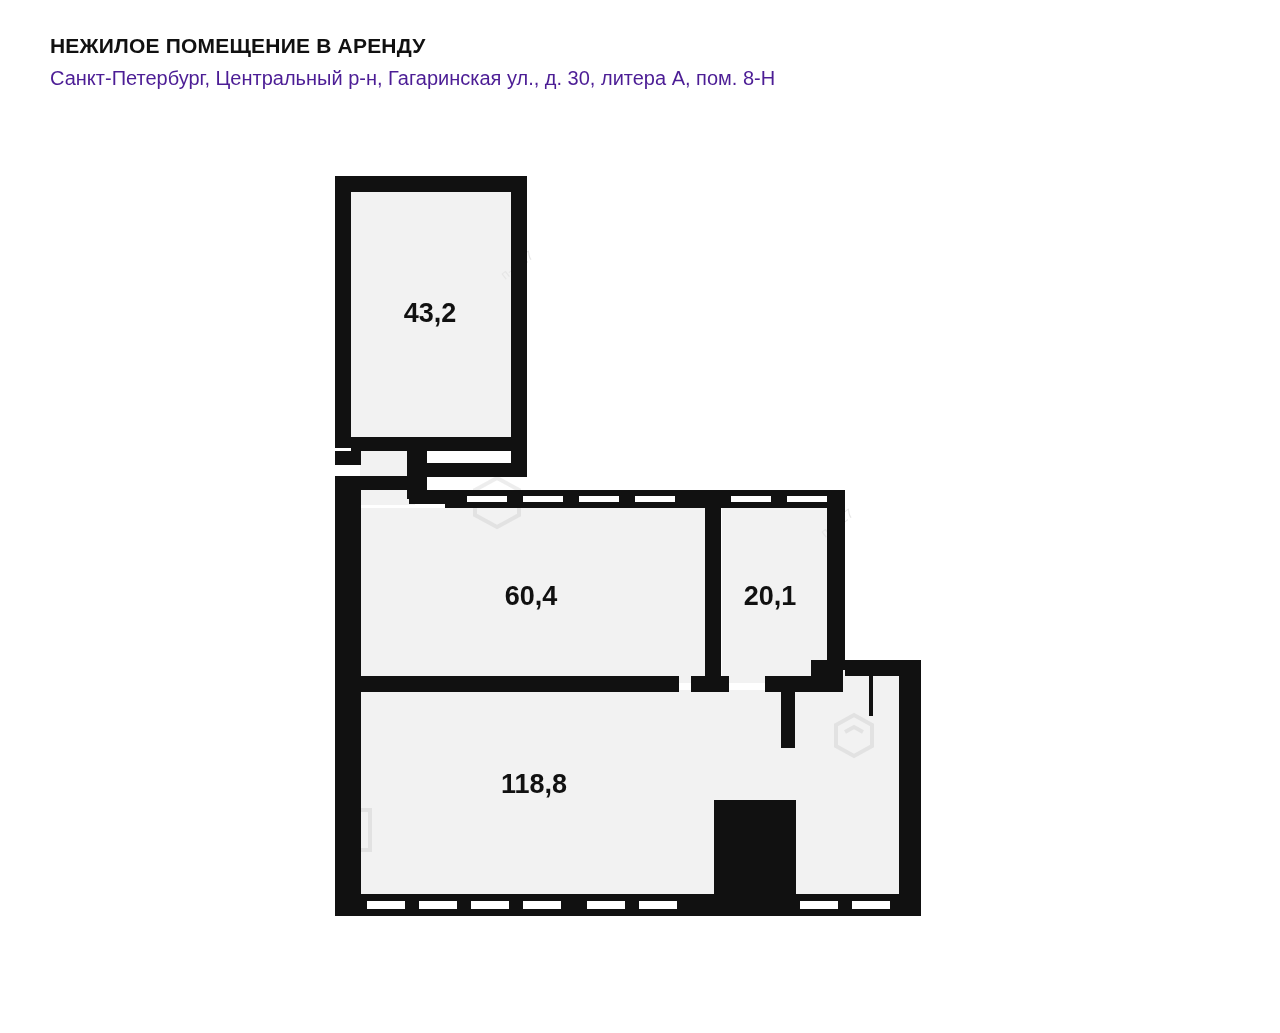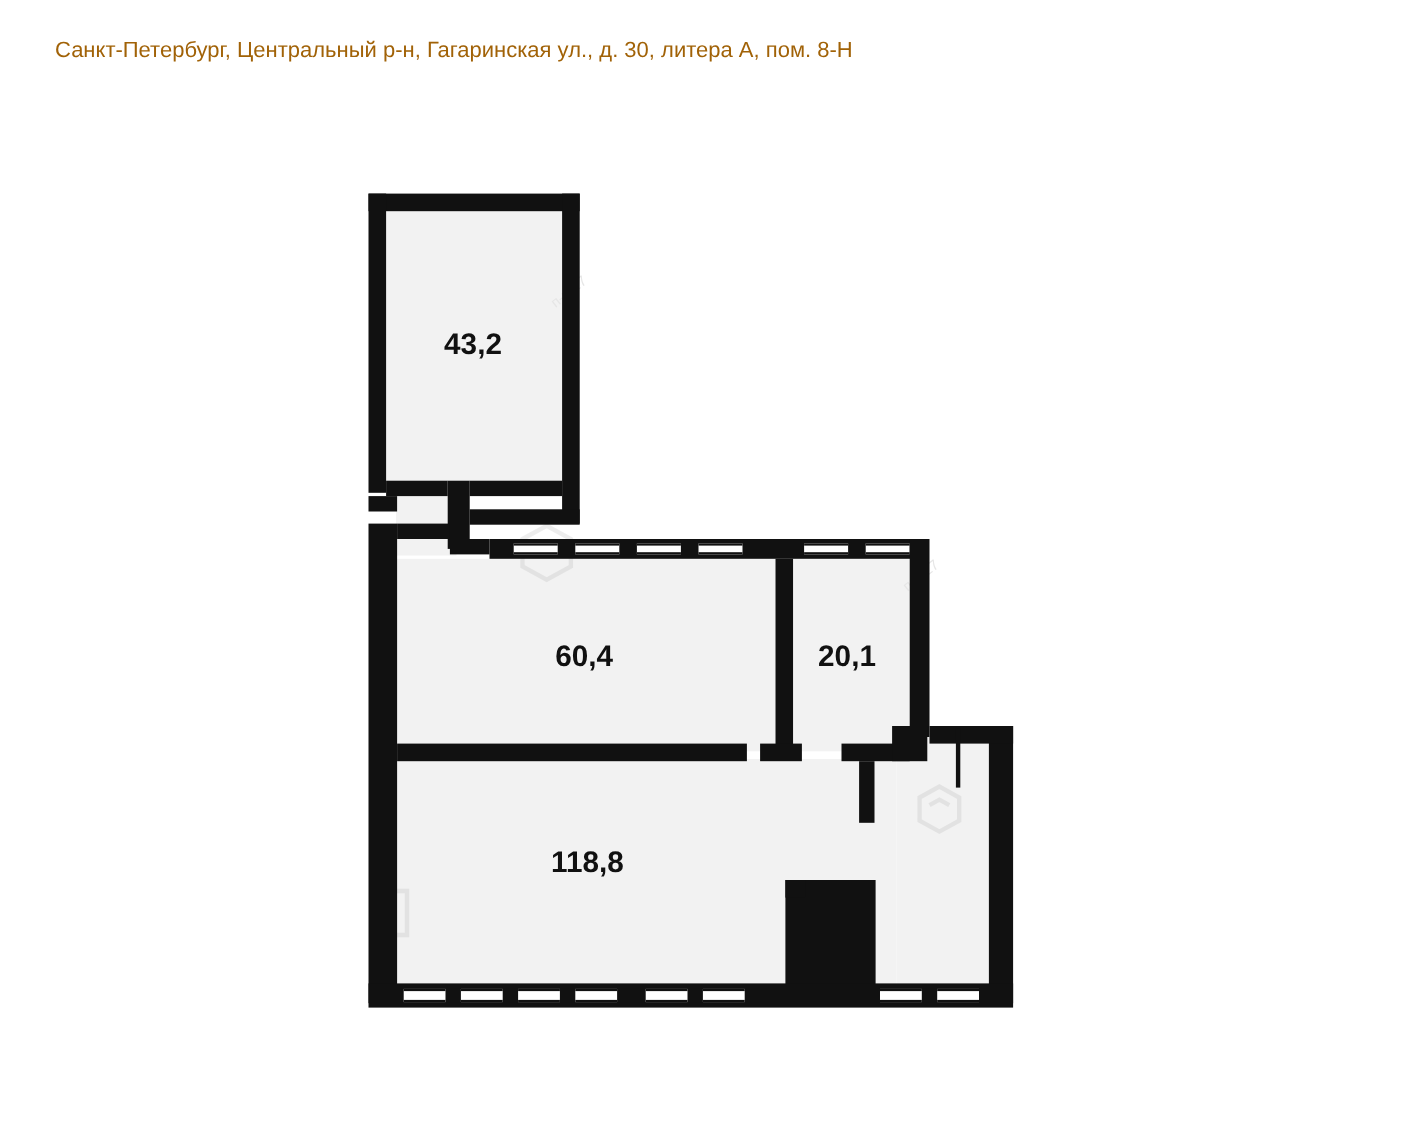--- a/index.html
+++ b/index.html
@@ -30,21 +30,21 @@
     font-size: 21px;
     font-weight: bold;
     letter-spacing: 0.2px;
     color: #111111;
     margin: 0 0 8px 0;
     line-height: 1.15;
   }
   .subtitle {
     font-size: 20px;
     font-weight: normal;
-    color: #a16207;
+    color: #4c1d95;
     margin: 0;
     line-height: 1.25;
   }
 
   
   .plan {
     position: absolute;
     left: 0;
     top: 150px;
     width: 1280px;
@@ -66,20 +66,21 @@
     font-size: 13px;
     font-family: "Liberation Sans", sans-serif;
   }
 </style>
 </head>
 <body>
 
 <div class="page">
 
   <div class="header">
+    <h1 class="title">НЕЖИЛОЕ ПОМЕЩЕНИЕ В АРЕНДУ</h1>
     <p class="subtitle">Санкт-Петербург, Центральный р-н, Гагаринская ул., д. 30, литера А, пом. 8-Н</p>
   </div>
 
   <div class="plan">
     <svg width="1280" height="830" viewBox="0 0 1280 830" xmlns="http://www.w3.org/2000/svg">
 
       <g>
 
         <rect x="351" y="42" width="160" height="245" fill="#f2f2f2"></rect>
 

